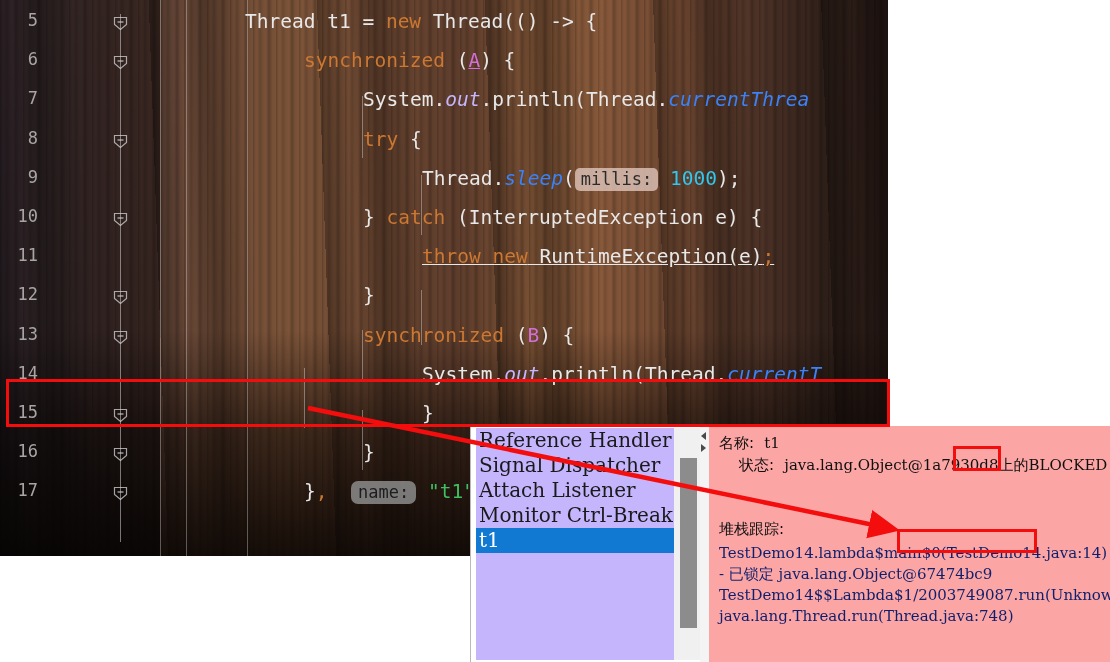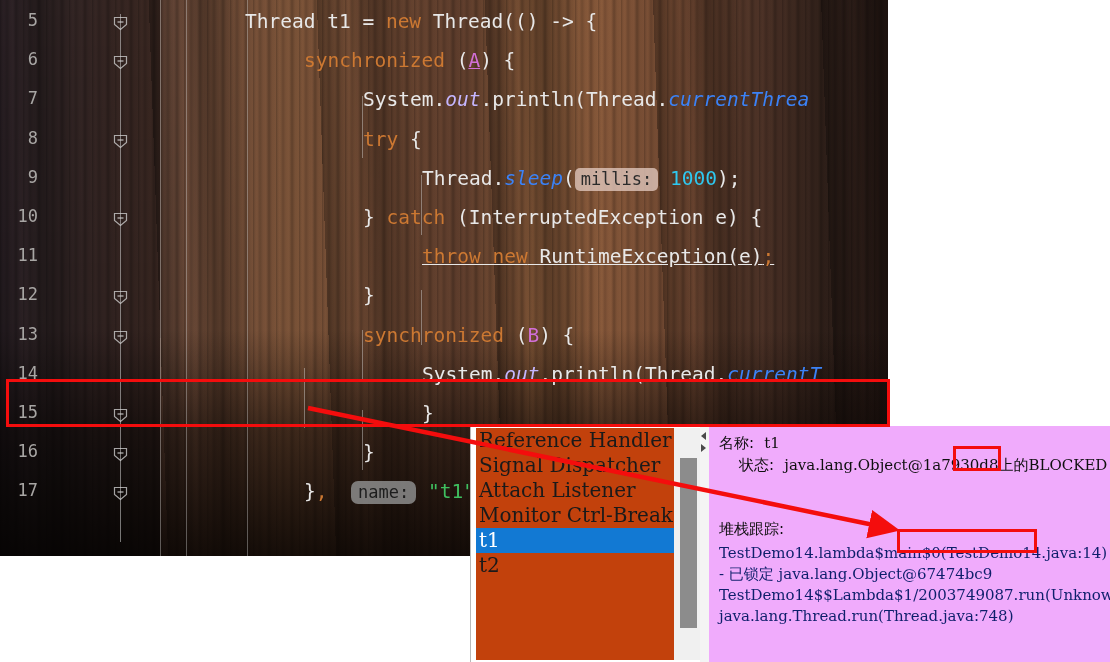--- a/index.html
+++ b/index.html
@@ -52,34 +52,34 @@
   .purple{color:#d26fd8;}
   .uline{text-decoration:underline;}
   .hint{background:rgba(226,200,190,.78);color:#2b2b2b;border-radius:5px;
         padding:1px 6px 2px 6px;font-size:17px;}
   .hint2{background:rgba(140,140,140,.85);color:#1d1d1d;border-radius:7px;
         padding:1px 7px 2px 7px;font-size:17px;}
 
   
   #threadPanel{position:absolute;left:470px;top:426px;width:237px;height:236px;
                background:#ffffff;border-left:1px solid #b9b9b9;box-sizing:border-box;}
-  #threadList{position:absolute;left:5px;top:2px;width:198px;height:232px;background:#c2410c;
+  #threadList{position:absolute;left:5px;top:2px;width:198px;height:232px;background:#c4b5fd;
               font-family:"DejaVu Serif",serif;font-size:20px;color:#1a1a1a;}
   .titem{height:25px;line-height:25px;padding-left:3px;white-space:nowrap;overflow:hidden;}
   .titem.sel{background:#1279d3;color:#ffffff;}
   #tlScrollTrack{position:absolute;left:203px;top:2px;width:28px;height:232px;background:#f0f0f0;}
   #tlScrollThumb{position:absolute;left:209px;top:32px;width:17px;height:170px;background:#8c8c8c;}
 
   
   #splitter{position:absolute;left:700px;top:426px;width:9px;height:236px;background:#f4f4f4;
             border-right:1px solid #b0b0b0;}
   .sparrow{position:absolute;left:1px;width:0;height:0;}
 
   
-  #detail{position:absolute;left:709px;top:426px;width:401px;height:236px;background:#f0abfc;}
+  #detail{position:absolute;left:709px;top:426px;width:401px;height:236px;background:#fca5a5;}
   #detail .row{position:absolute;white-space:nowrap;font-size:15px;color:#101010;}
   .cn{font-family:"DejaVu Sans",sans-serif;font-size:15px;}
   .mono{font-family:"DejaVu Serif",serif;font-size:15px;}
   #topline{position:absolute;left:709px;top:426px;width:401px;height:2px;background:#fafafa;}
 
   
   .rbox{position:absolute;border:3px solid #f40d0d;box-sizing:border-box;}
   #arrowSvg{position:absolute;left:0;top:0;width:1110px;height:662px;pointer-events:none;}
 </style>
 </head>
@@ -169,21 +169,20 @@
     </div>
 </div>
 
 <div id="threadPanel">
   <div id="threadList">
       <div class="titem">Reference Handler</div>
       <div class="titem">Signal Dispatcher</div>
       <div class="titem">Attach Listener</div>
       <div class="titem">Monitor Ctrl-Break</div>
       <div class="titem sel">t1</div>
-      <div class="titem">t2</div>
     </div>
   <div id="tlScrollTrack"></div>
   <div id="tlScrollThumb"></div>
 </div>
 
 <div id="splitter">
   <div class="sparrow" style="top:6px;border-top:4px solid transparent;border-bottom:4px solid transparent;border-right:5px solid #4a4a4a;"></div>
   <div class="sparrow" style="top:18px;border-top:4px solid transparent;border-bottom:4px solid transparent;border-left:5px solid #4a4a4a;"></div>
 </div>
 

